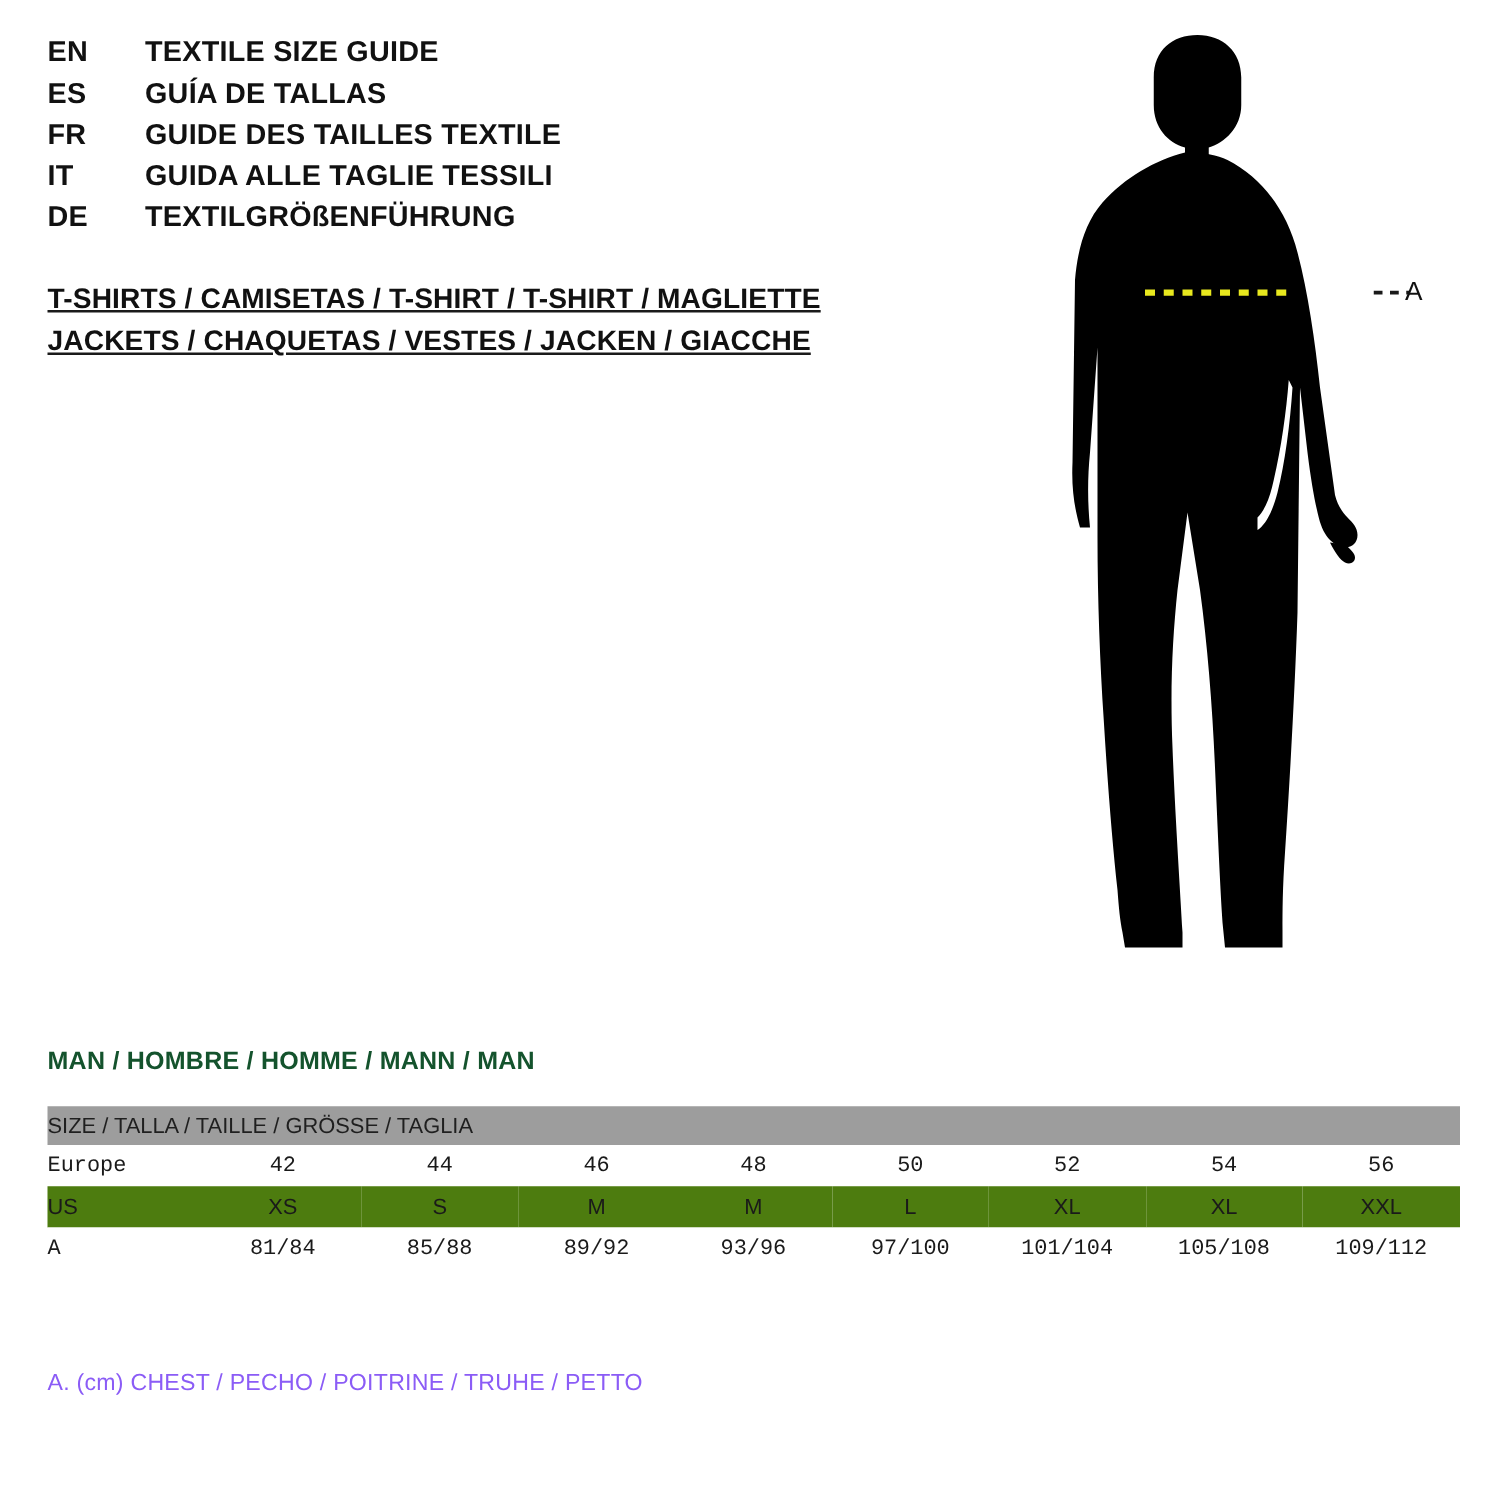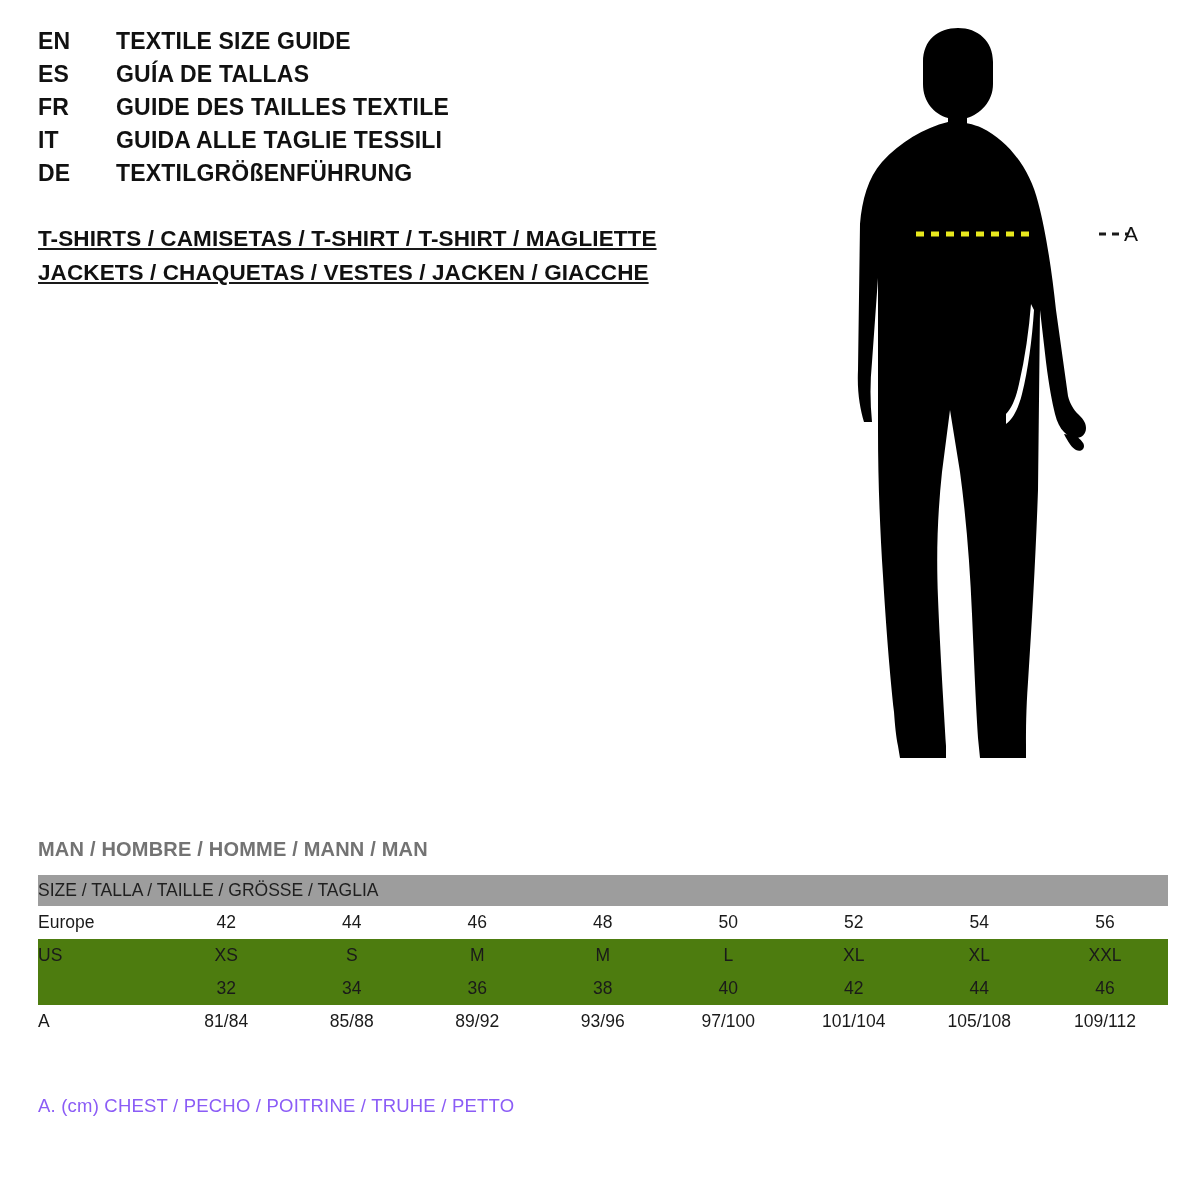--- a/index.html
+++ b/index.html
@@ -81,44 +81,44 @@
   .table-section {
     position: absolute;
     left: 38px;
     top: 838px;
     width: 1130px;
   }
   .man-title {
     font-size: 20px;
     font-weight: bold;
     letter-spacing: 0.2px;
-    margin-bottom: 14px;
-    color: #737373;
+    color: #14532d;
   }
   table.size-table {
     border-collapse: collapse;
     width: 1130px;
     table-layout: fixed;
+    margin-top: 24px;
   }
   table.size-table td {
     font-size: 17.5px;
     color: #1a1a1a;
     height: 33px;
     padding: 0;
   }
   .col-label { width: 166px; text-align: left; padding-left: 4px; }
   .col-val   { text-align: center; }
   tr.header-row td {
     background: #9d9d9d;
     color: #1f1f1f;
     font-size: 17.5px;
     height: 31px;
   }
   tr.row-alt td { background: #4d7c0f; }
-  tr.row-plain td { background: #ffffff; }
+  tr.row-plain td { background: #ffffff; font-family: Liberation Mono, monospace; }
 
   .footnote {
     position: absolute;
     left: 38px;
     top: 1095px;
     font-size: 18.5px;
     color: #8b5cf6;
     letter-spacing: 0.2px;
   }
 </style>
@@ -234,31 +234,20 @@
         <td class="col-val">XS</td>
         <td class="col-val">S</td>
         <td class="col-val">M</td>
         <td class="col-val">M</td>
         <td class="col-val">L</td>
         <td class="col-val">XL</td>
         <td class="col-val">XL</td>
         <td class="col-val">XXL</td>
       </tr>
 
-      <tr class="row-alt">
-        <td class="col-label"></td>
-        <td class="col-val">32</td>
-        <td class="col-val">34</td>
-        <td class="col-val">36</td>
-        <td class="col-val">38</td>
-        <td class="col-val">40</td>
-        <td class="col-val">42</td>
-        <td class="col-val">44</td>
-        <td class="col-val">46</td>
-      </tr>
 
       <tr class="row-plain">
         <td class="col-label">A</td>
         <td class="col-val">81/84</td>
         <td class="col-val">85/88</td>
         <td class="col-val">89/92</td>
         <td class="col-val">93/96</td>
         <td class="col-val">97/100</td>
         <td class="col-val">101/104</td>
         <td class="col-val">105/108</td>

